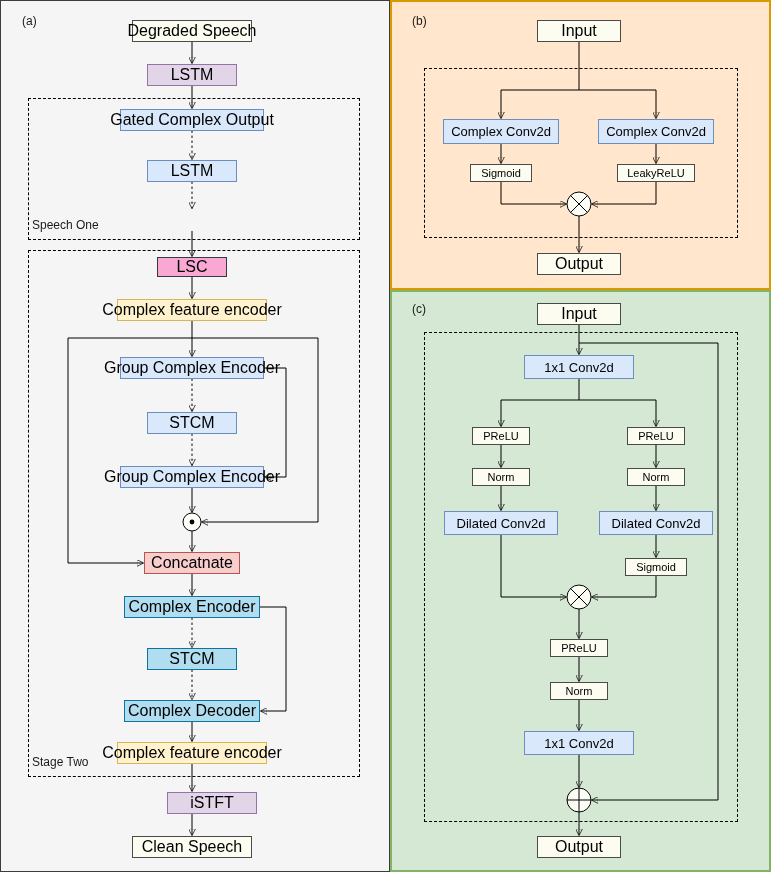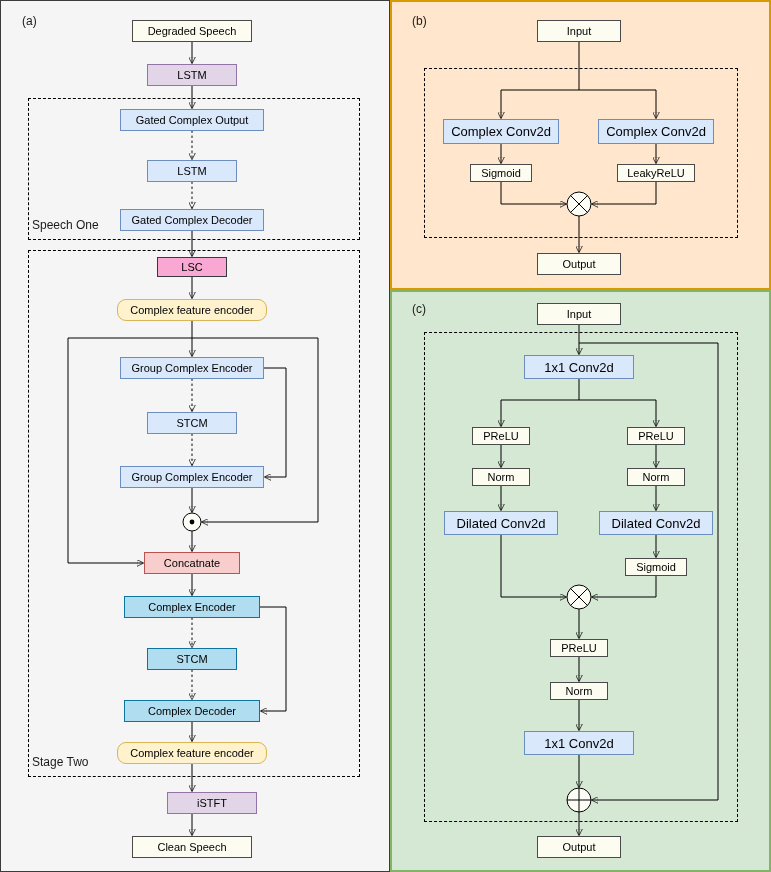--- a/index.html
+++ b/index.html
@@ -17,26 +17,26 @@
   .dashed { position:absolute; box-sizing:border-box; border:1px dashed #000; z-index:2; }
 
   svg.wires { position:absolute; left:0; top:0; z-index:5; pointer-events:none; }
   svg.wires path, svg.wires circle, svg.wires line { fill:none; stroke:#000; stroke-width:1; }
   svg.wires .dot-line { stroke-dasharray:1.5 3.5; stroke-linecap:round; }
   svg.wires circle.op { fill:#FCFDF5; }
   svg.wires circle.dotc { fill:#000; stroke:none; }
 
   .box { position:absolute; box-sizing:border-box; z-index:10;
          display:flex; align-items:center; justify-content:center;
-         height:22px; font-size:11px; color:#000; white-space:nowrap;
+         height:22px; font-size:16px; color:#000; white-space:nowrap;
          background:#FCFDF0; border:1px solid #4a4a4a; }
   .small { height:18px; font-size:11px; }
   .blue   { background:#DAE8FC; border-color:#6C8EBF; }
   .purple { background:#E1D5E7; border-color:#9673A6; }
-  .yellow { background:#FFF2CC; border-color:#D6B656;border-radius:9px; }
+  .yellow { background:#FFF2CC; border-color:#D6B656; }
   .pink   { background:#F8CECC; border-color:#B85450; }
   .cyan   { background:#B1DDF0; border-color:#10739E; }
   .gray   { background:#f9a8d4; border-color:#36393D; }
   .cream  { background:#FCFDF0; border-color:#4a4a4a; }
 </style>
 </head>
 <body>
 
 <div id="canvas">
 
@@ -138,21 +138,20 @@
         <line x1="567" y1="800" x2="591" y2="800"></line>
         <line x1="579" y1="788" x2="579" y2="812"></line>
       </g>
     </g>
   </svg>
 
   <div class="box cream" style="left:132px;top:20px;width:120px;">Degraded Speech</div>
   <div class="box purple" style="left:147px;top:64px;width:90px;">LSTM</div>
   <div class="box blue" style="left:120px;top:109px;width:144px;">Gated Complex Output</div>
   <div class="box blue" style="left:147px;top:160px;width:90px;">LSTM</div>
-  <div class="box blue" style="left:120px;top:209px;width:144px;">Gated Complex Decoder</div>
   <div class="box gray" style="left:157px;top:257px;width:70px;height:20px;">LSC</div>
   <div class="box yellow" style="left:117px;top:299px;width:150px;">Complex feature encoder</div>
   <div class="box blue" style="left:120px;top:357px;width:144px;">Group Complex Encoder</div>
   <div class="box blue" style="left:147px;top:412px;width:90px;">STCM</div>
   <div class="box blue" style="left:120px;top:466px;width:144px;">Group Complex Encoder</div>
   <div class="box pink" style="left:144px;top:552px;width:96px;">Concatnate</div>
   <div class="box cyan" style="left:124px;top:596px;width:136px;">Complex Encoder</div>
   <div class="box cyan" style="left:147px;top:648px;width:90px;">STCM</div>
   <div class="box cyan" style="left:124px;top:700px;width:136px;">Complex Decoder</div>
   <div class="box yellow" style="left:117px;top:742px;width:150px;">Complex feature encoder</div>

